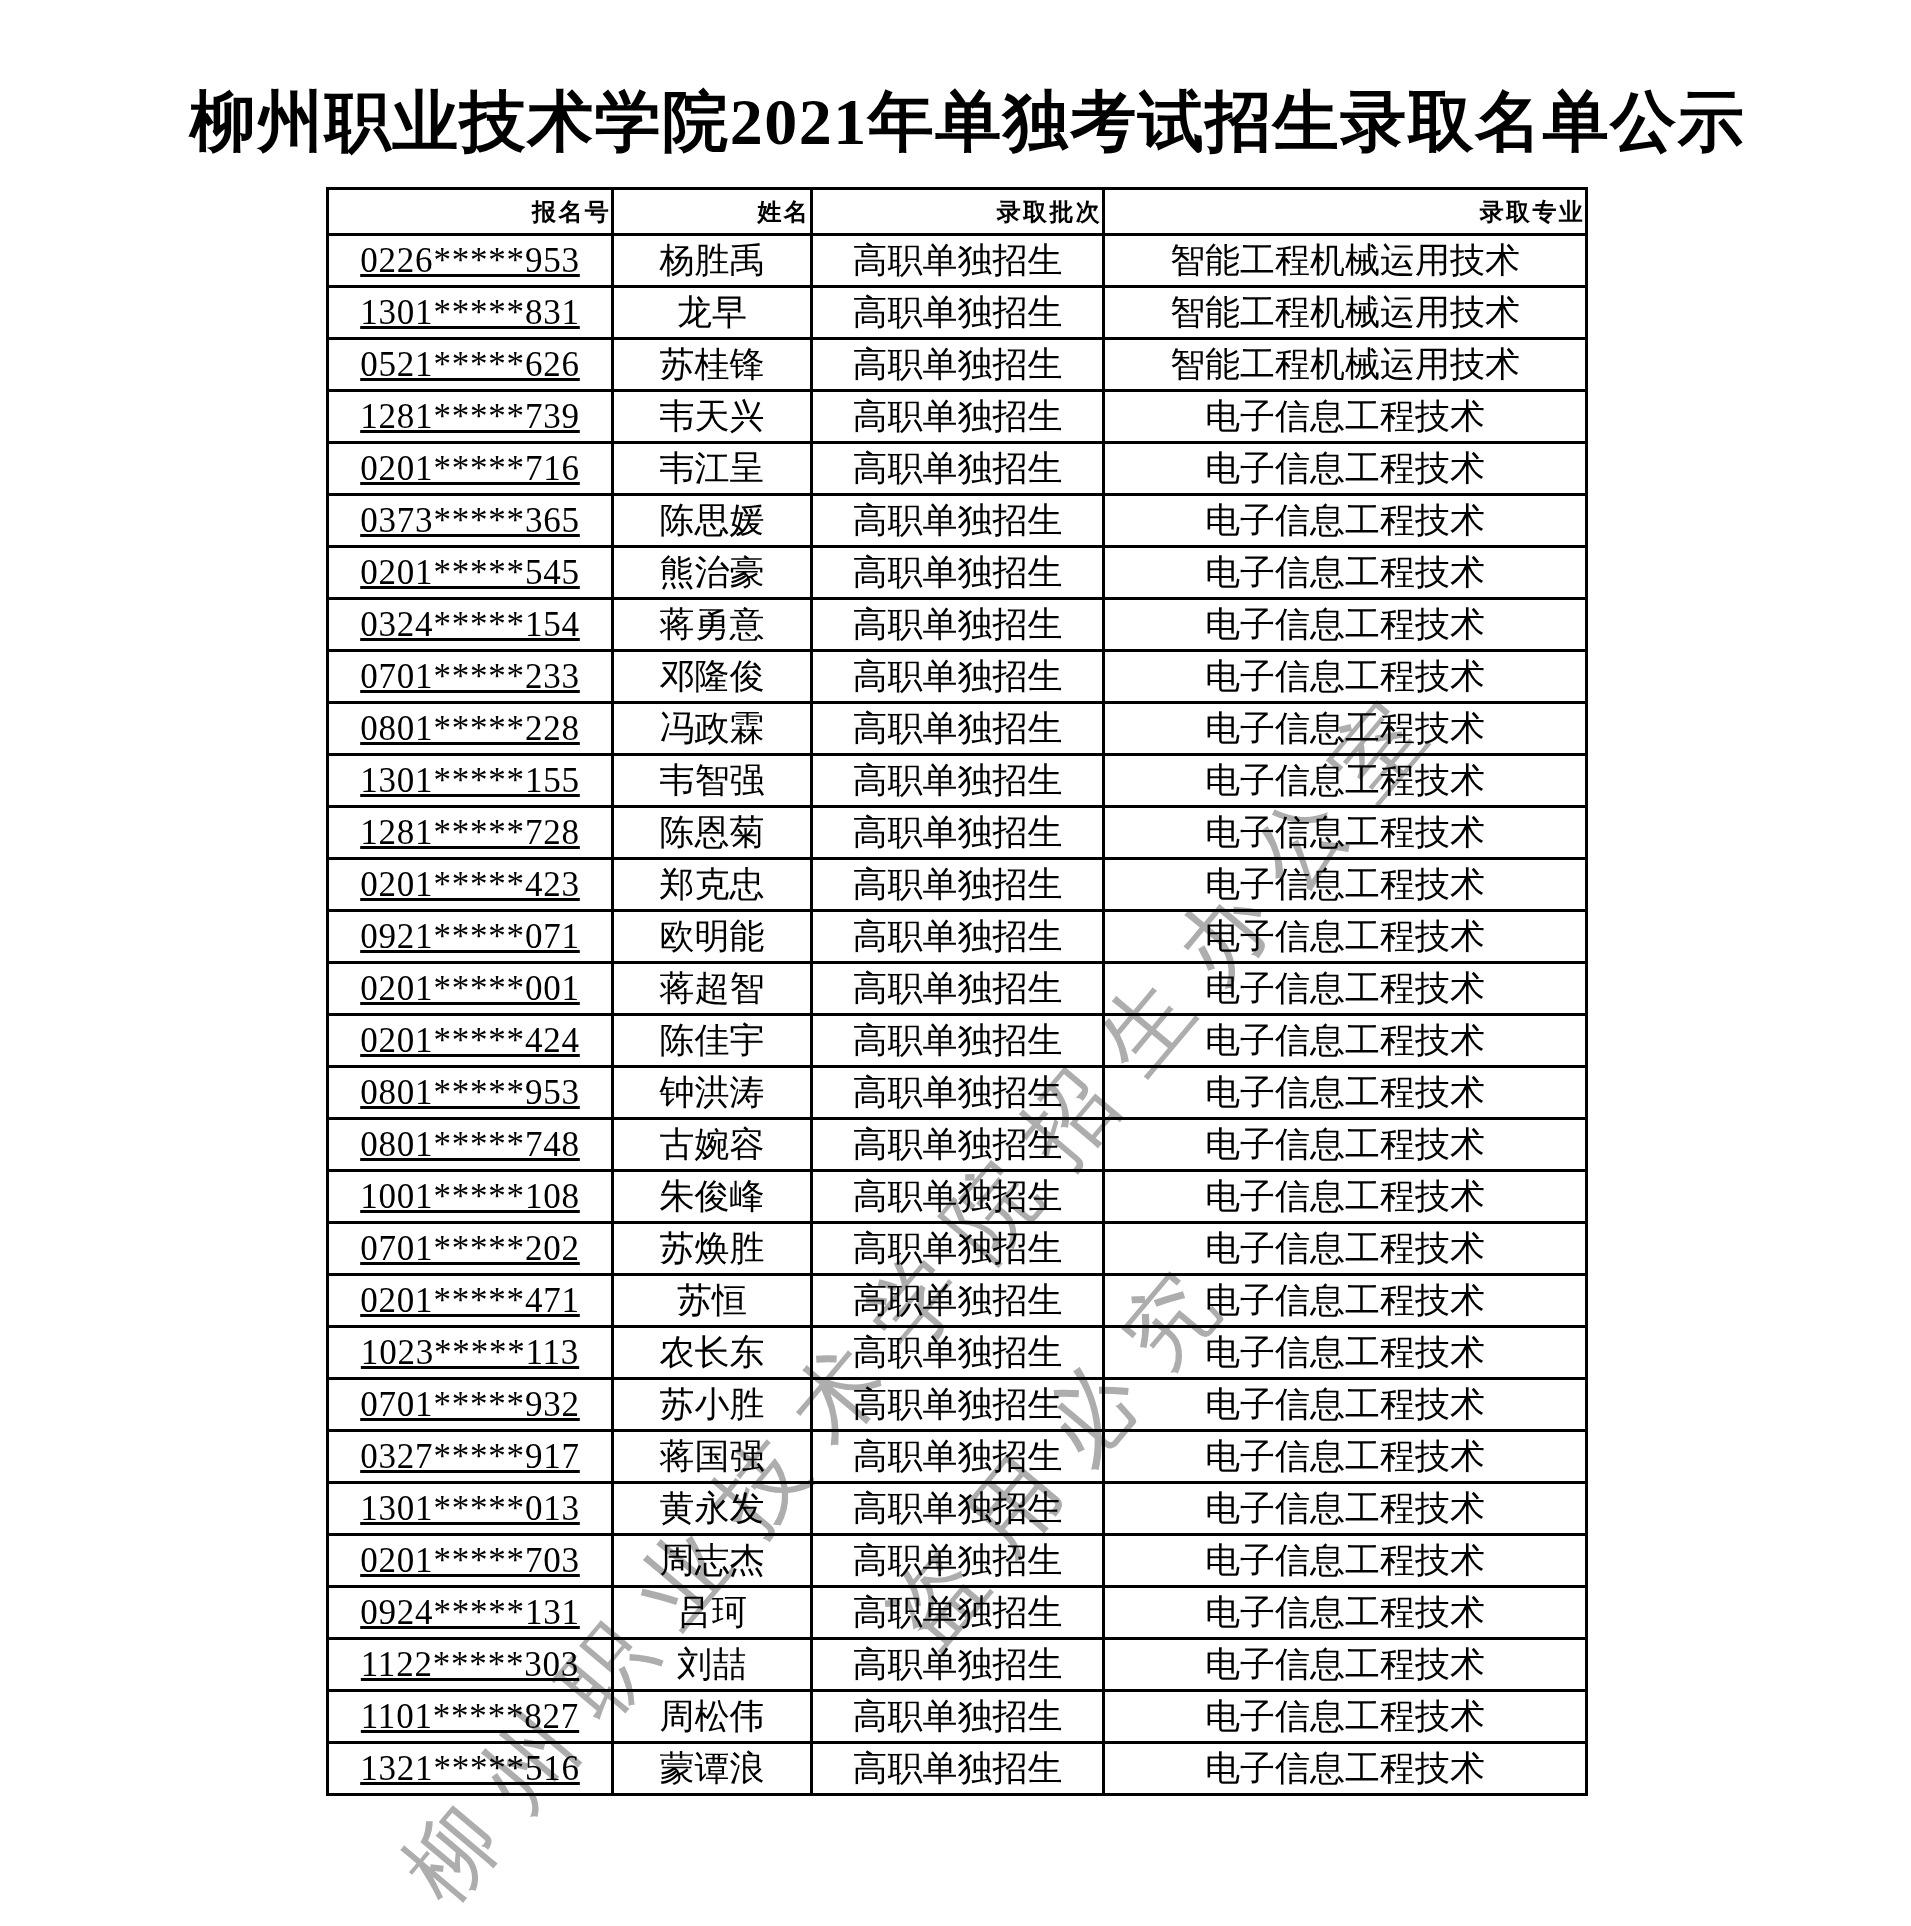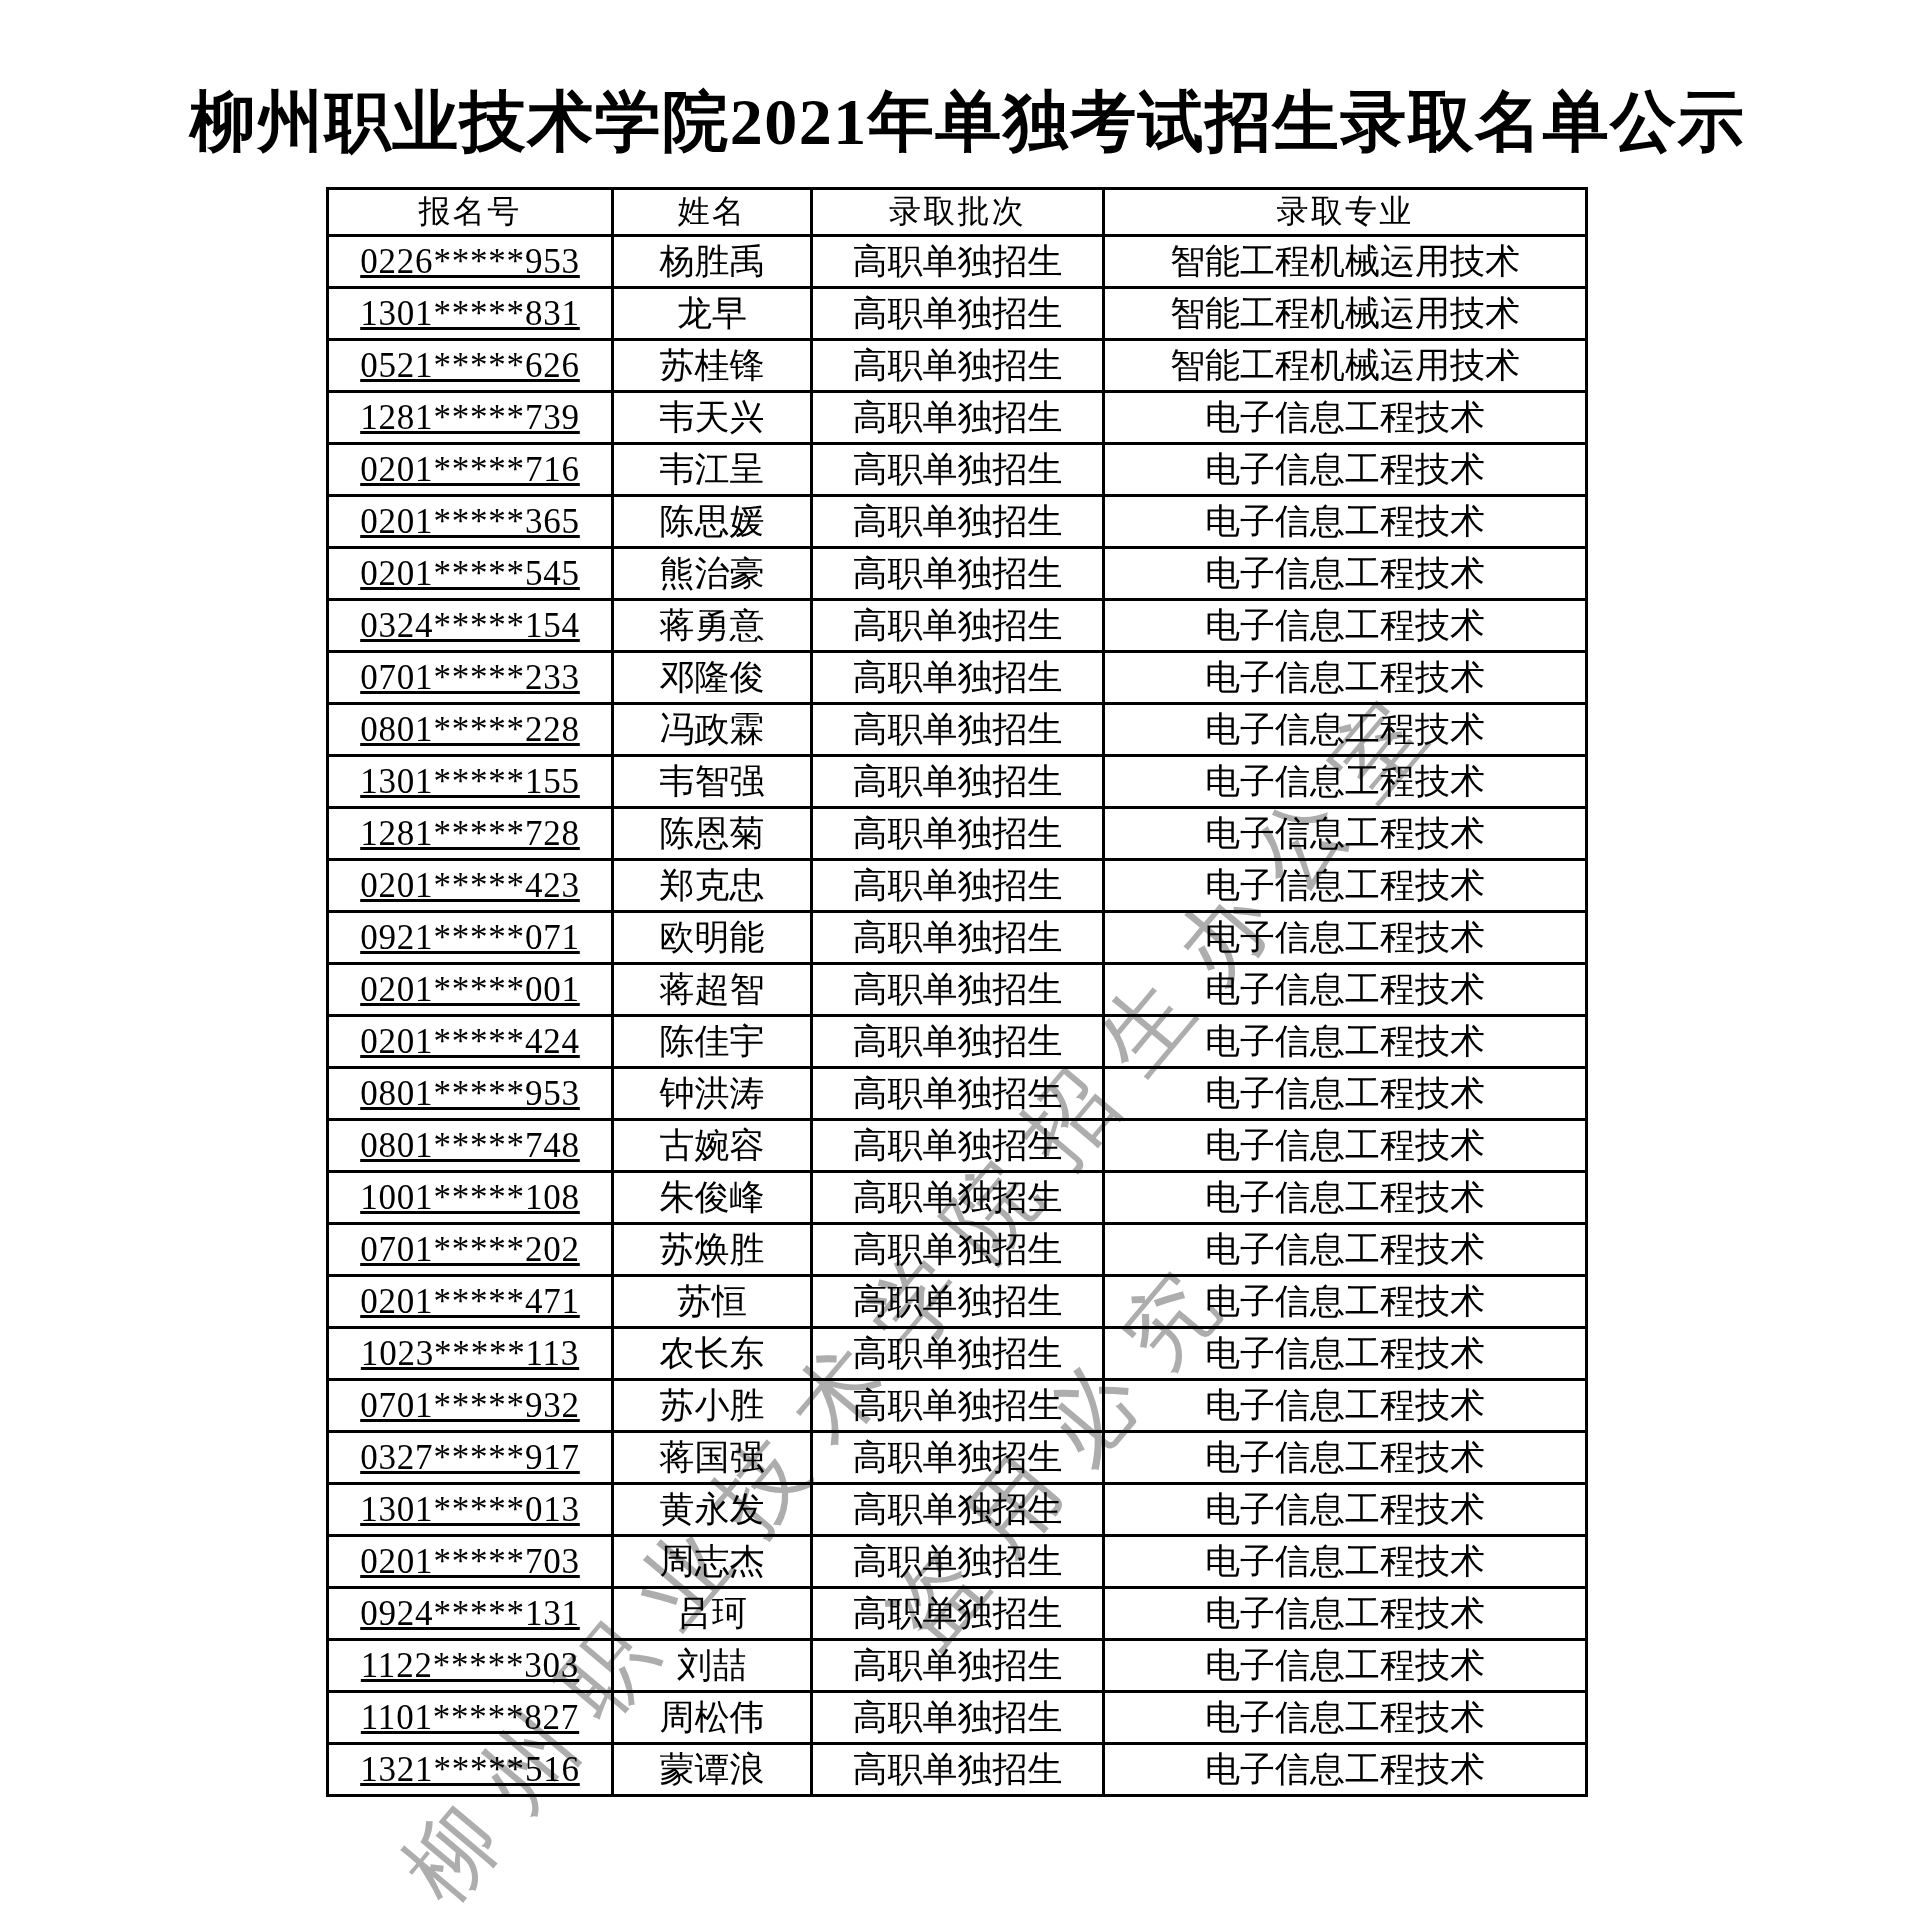--- a/index.html
+++ b/index.html
@@ -35,23 +35,24 @@
   table.roster th, table.roster td {
     border: 3.9px solid #000000;
     text-align: center;
     vertical-align: middle;
     padding: 0;
     overflow: hidden;
     white-space: nowrap;
   }
   table.roster thead th {
     height: 43px;
-    font-size: 32px;
-    font-weight: normal;
+    font-size: 24px;
+    font-weight: bold;
     letter-spacing: 2.3px;
+    text-align: right;
   }
   table.roster tbody td {
     height: 49px;
     font-size: 35px;
   }
   table.roster tbody td.cell-id { letter-spacing: 0.8px; text-decoration: underline; }
   .watermark {
     position: absolute;
     color: #9f9f9f;
     opacity: 0.85;
@@ -123,21 +124,21 @@
           <td class="cell-batch">高职单独招生</td>
           <td class="cell-major">电子信息工程技术</td>
         </tr>
         <tr>
           <td class="cell-id">0201*****716</td>
           <td class="cell-name">韦江呈</td>
           <td class="cell-batch">高职单独招生</td>
           <td class="cell-major">电子信息工程技术</td>
         </tr>
         <tr>
-          <td class="cell-id">0201*****365</td>
+          <td class="cell-id">0373*****365</td>
           <td class="cell-name">陈思媛</td>
           <td class="cell-batch">高职单独招生</td>
           <td class="cell-major">电子信息工程技术</td>
         </tr>
         <tr>
           <td class="cell-id">0201*****545</td>
           <td class="cell-name">熊治豪</td>
           <td class="cell-batch">高职单独招生</td>
           <td class="cell-major">电子信息工程技术</td>
         </tr>

